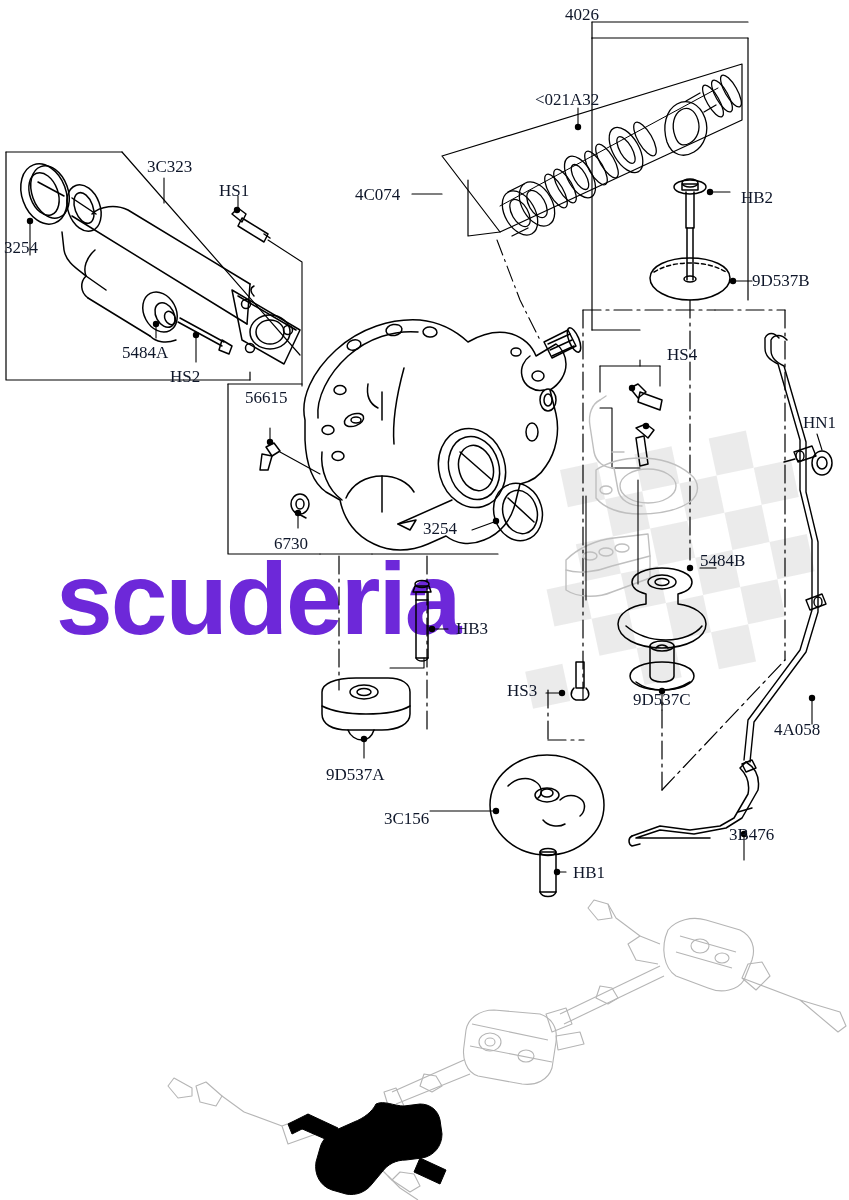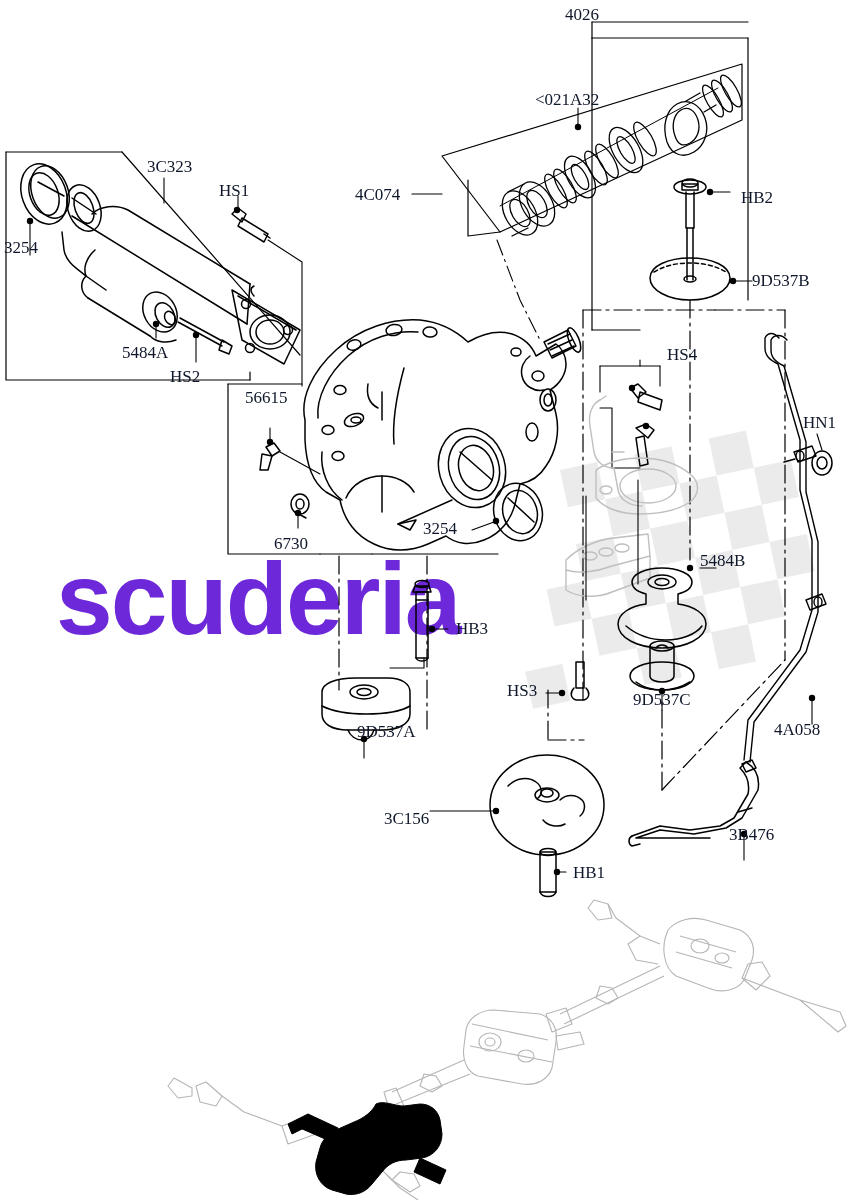--- a/index.html
+++ b/index.html
@@ -509,18 +509,18 @@
   <div class="lbl" style="left:245px;top:388px;">56615</div>
   <div class="lbl" style="left:667px;top:345px;">HS4</div>
   <div class="lbl" style="left:803px;top:413px;">HN1</div>
   <div class="lbl" style="left:274px;top:534px;">6730</div>
   <div class="lbl" style="left:423px;top:519px;">3254</div>
   <div class="lbl" style="left:700px;top:551px;">5484B</div>
   <div class="lbl" style="left:456px;top:619px;">HB3</div>
   <div class="lbl" style="left:507px;top:681px;">HS3</div>
   <div class="lbl" style="left:633px;top:690px;">9D537C</div>
   <div class="lbl" style="left:774px;top:720px;">4A058</div>
-  <div class="lbl" style="left:326px;top:722px;margin-left:31px;">9D537A</div>
+  <div class="lbl" style="left:326px;top:765px;">9D537A</div>
   <div class="lbl" style="left:729px;top:825px;">3B476</div>
   <div class="lbl" style="left:384px;top:809px;">3C156</div>
   <div class="lbl" style="left:573px;top:863px;">HB1</div>
 
 </div>
 
 </body></html>

